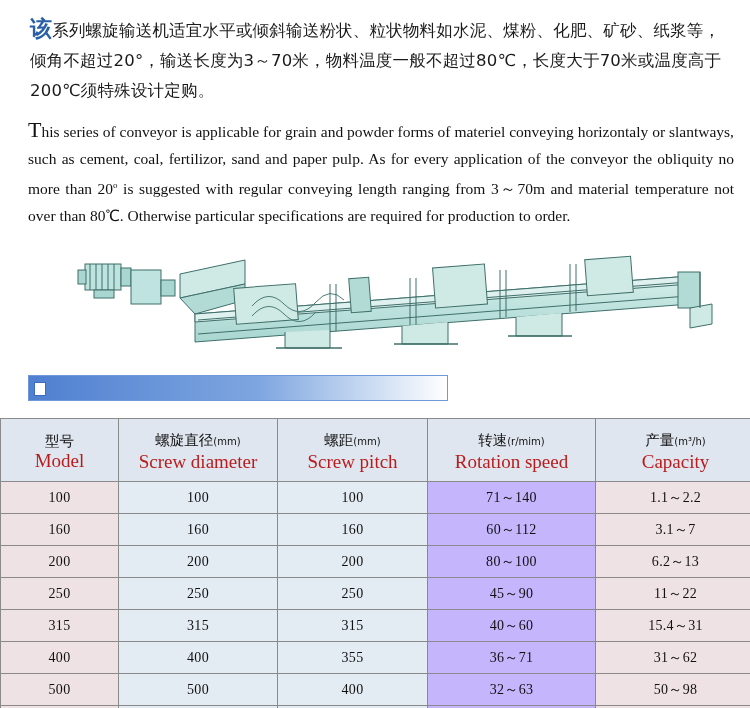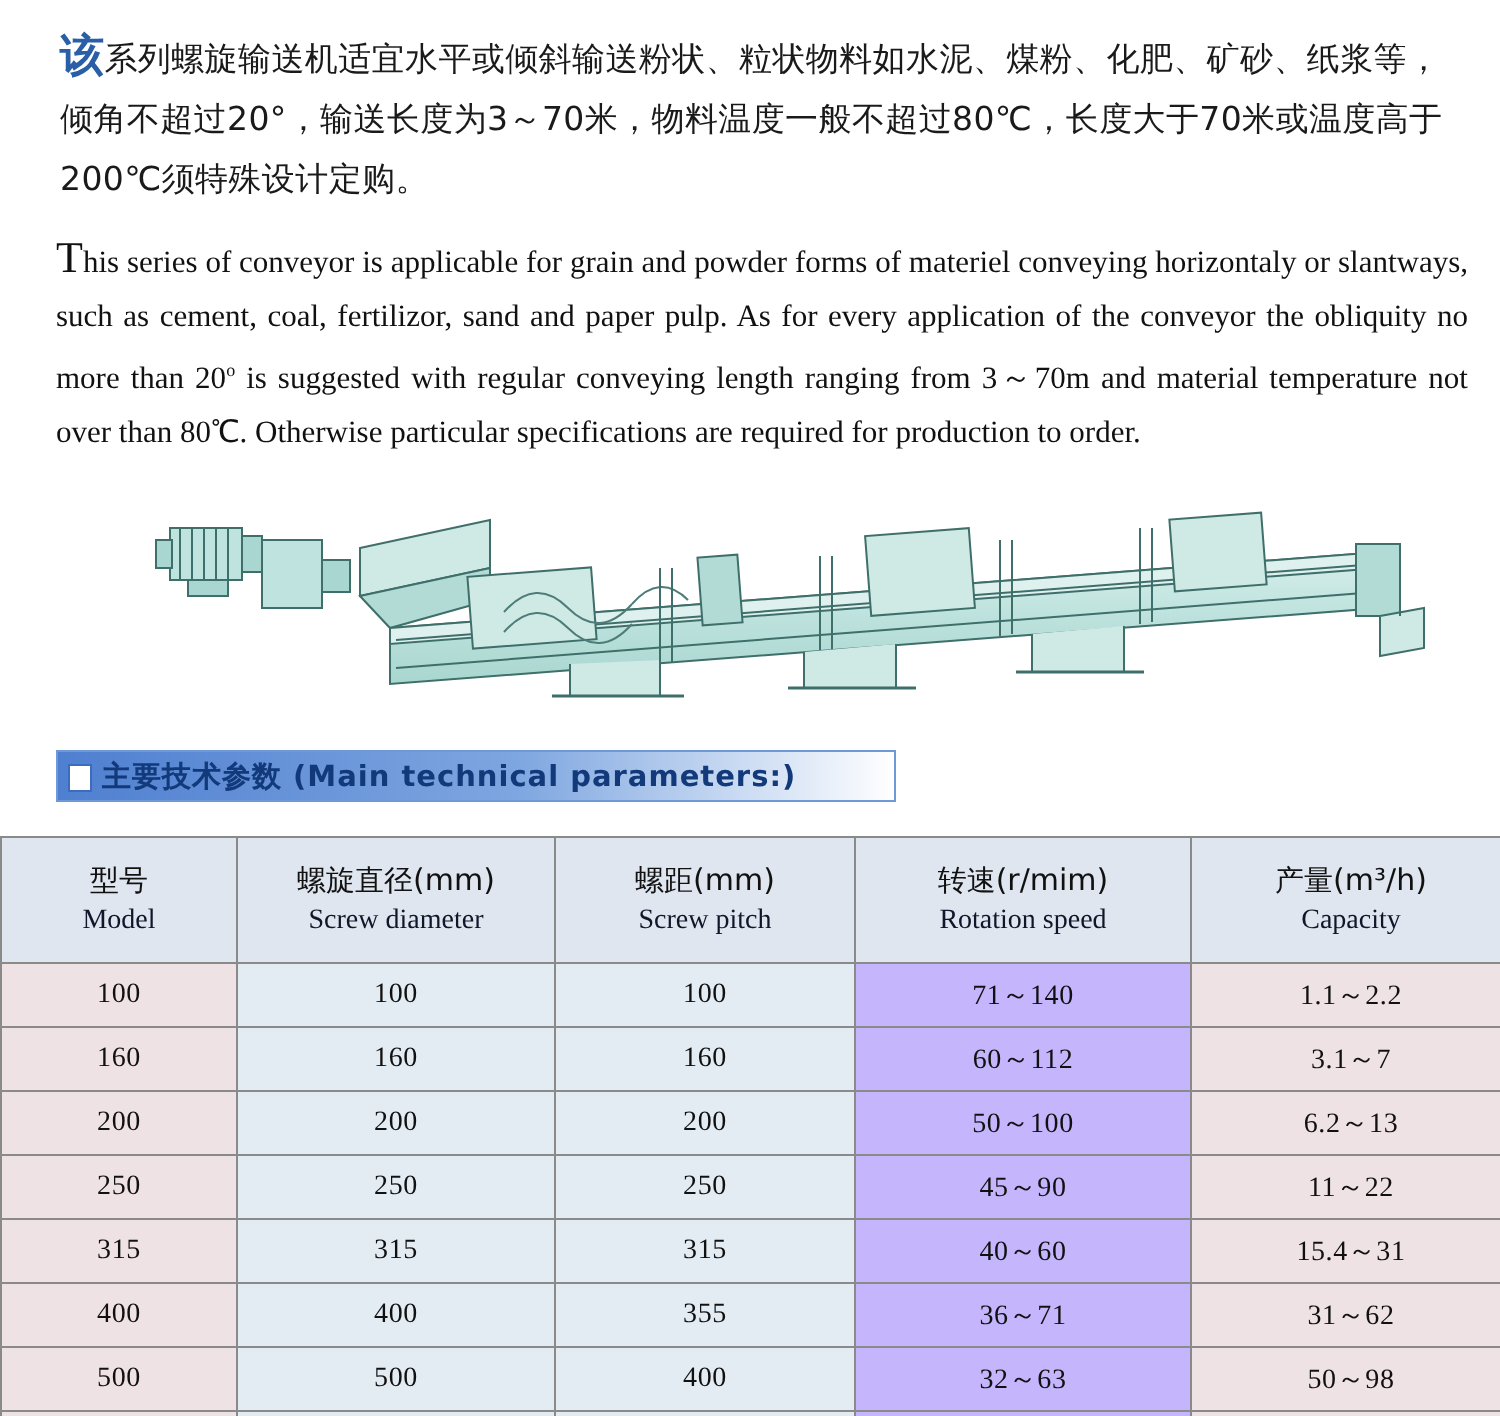--- a/index.html
+++ b/index.html
@@ -91,26 +91,26 @@
     font-weight:normal;
     padding:2px 0;
   }
   .hdr-cn{
     display:block;
     font-family:"DejaVu Sans", sans-serif;
     font-size:14.5px;
     color:#111;
     line-height:20px;
   }
-  .hdr-cn .unit{font-size:15px;}
+  .hdr-cn .unit{font-size:10px;}
   .hdr-en{
     display:block;
     font-family:"Liberation Serif", serif;
-    font-size:14px;
-    color:#0f172a;
+    font-size:19px;
+    color:#b91c1c;
     line-height:19px;
   }
   table.params tbody td{
     height:29px;
     font-size:14px;
     letter-spacing:0.3px;
     margin-left:24px;
   }
   td.c-model{background:#efe2e4;}
   td.c-dia{background:#e4ecf3;}
@@ -191,21 +191,20 @@
 
       <rect x="648" y="32" width="22" height="36" fill="#b2dbd5"></rect>
       <path d="M660 68 L682 64 L682 84 L660 88 Z" fill="#cfe9e5"></path>
       <line x1="670" y1="32" x2="670" y2="68"></line>
     </g>
   </svg>
 </div>
 
 <div class="title-bar">
   <span class="sq"></span>
-  <span class="txt">主要技术参数 (Main technical parameters:)</span>
 </div>
 
 <table class="params">
   <thead>
     <tr>
       <th class="h-model" style="width:117px">
         <span class="hdr-cn">型号</span>
         <span class="hdr-en">Model</span>
       </th>
       <th style="width:158px">
@@ -238,21 +237,21 @@
       <td class="c-model">160</td>
       <td class="c-dia">160</td>
       <td class="c-pitch">160</td>
       <td class="c-speed">60～112</td>
       <td class="c-cap">3.1～7</td>
     </tr>
     <tr>
       <td class="c-model">200</td>
       <td class="c-dia">200</td>
       <td class="c-pitch">200</td>
-      <td class="c-speed">50～100</td>
+      <td class="c-speed">80～100</td>
       <td class="c-cap">6.2～13</td>
     </tr>
     <tr>
       <td class="c-model">250</td>
       <td class="c-dia">250</td>
       <td class="c-pitch">250</td>
       <td class="c-speed">45～90</td>
       <td class="c-cap">11～22</td>
     </tr>
     <tr>

